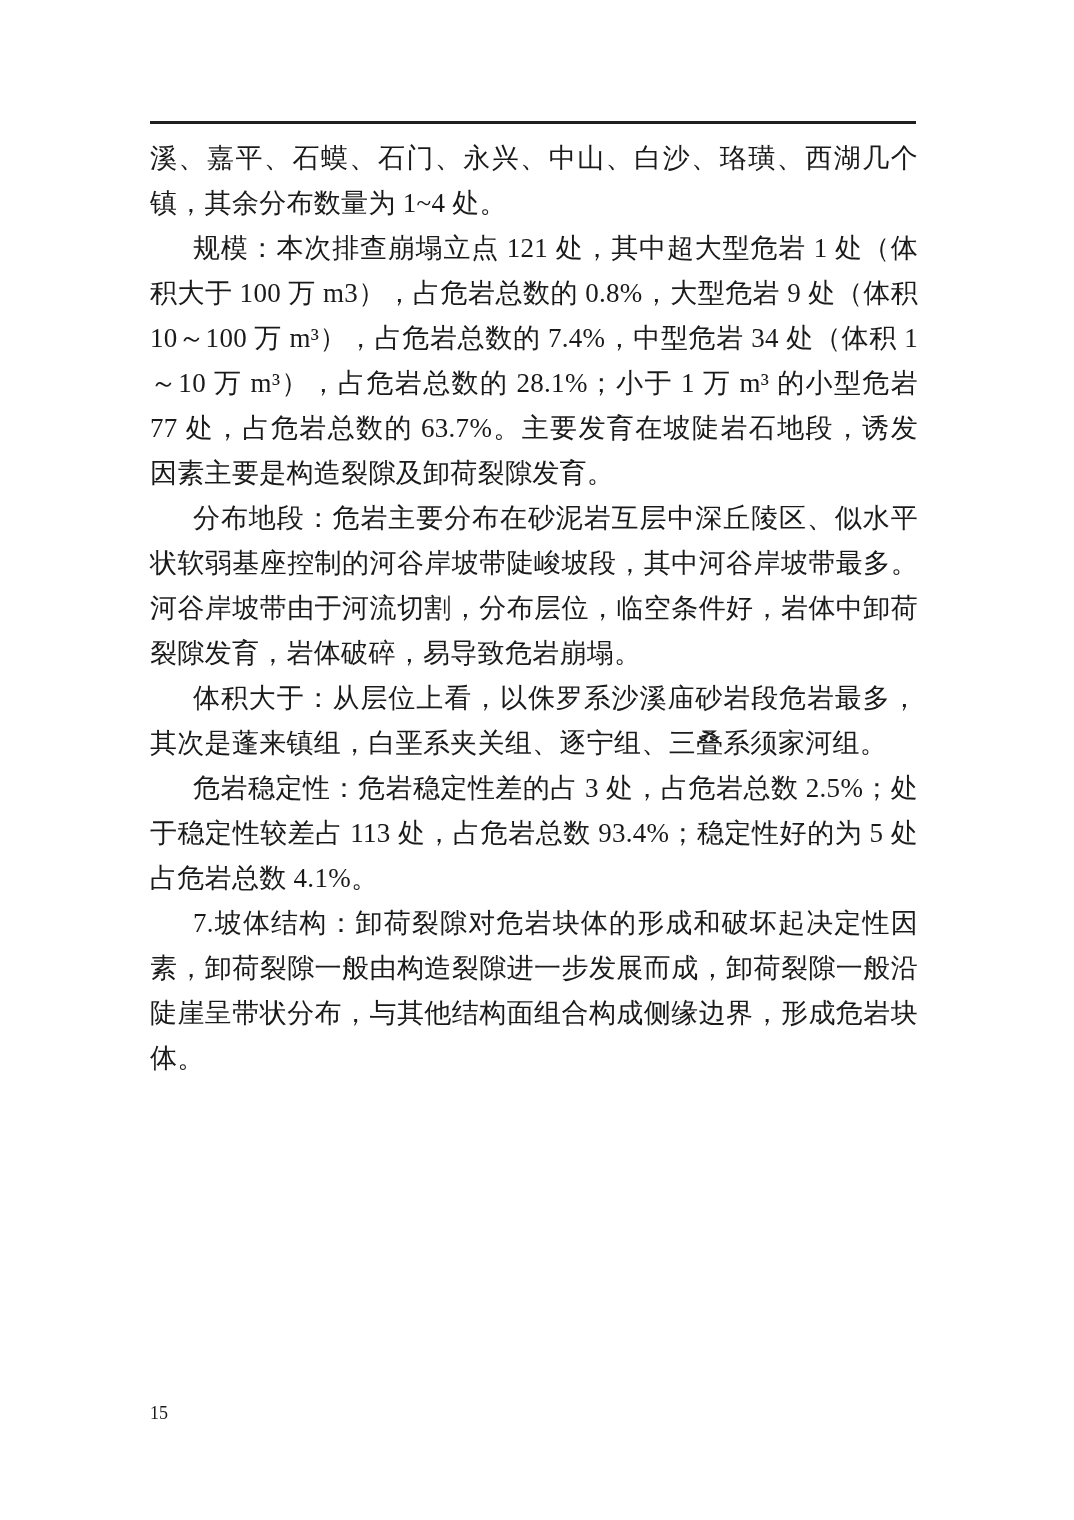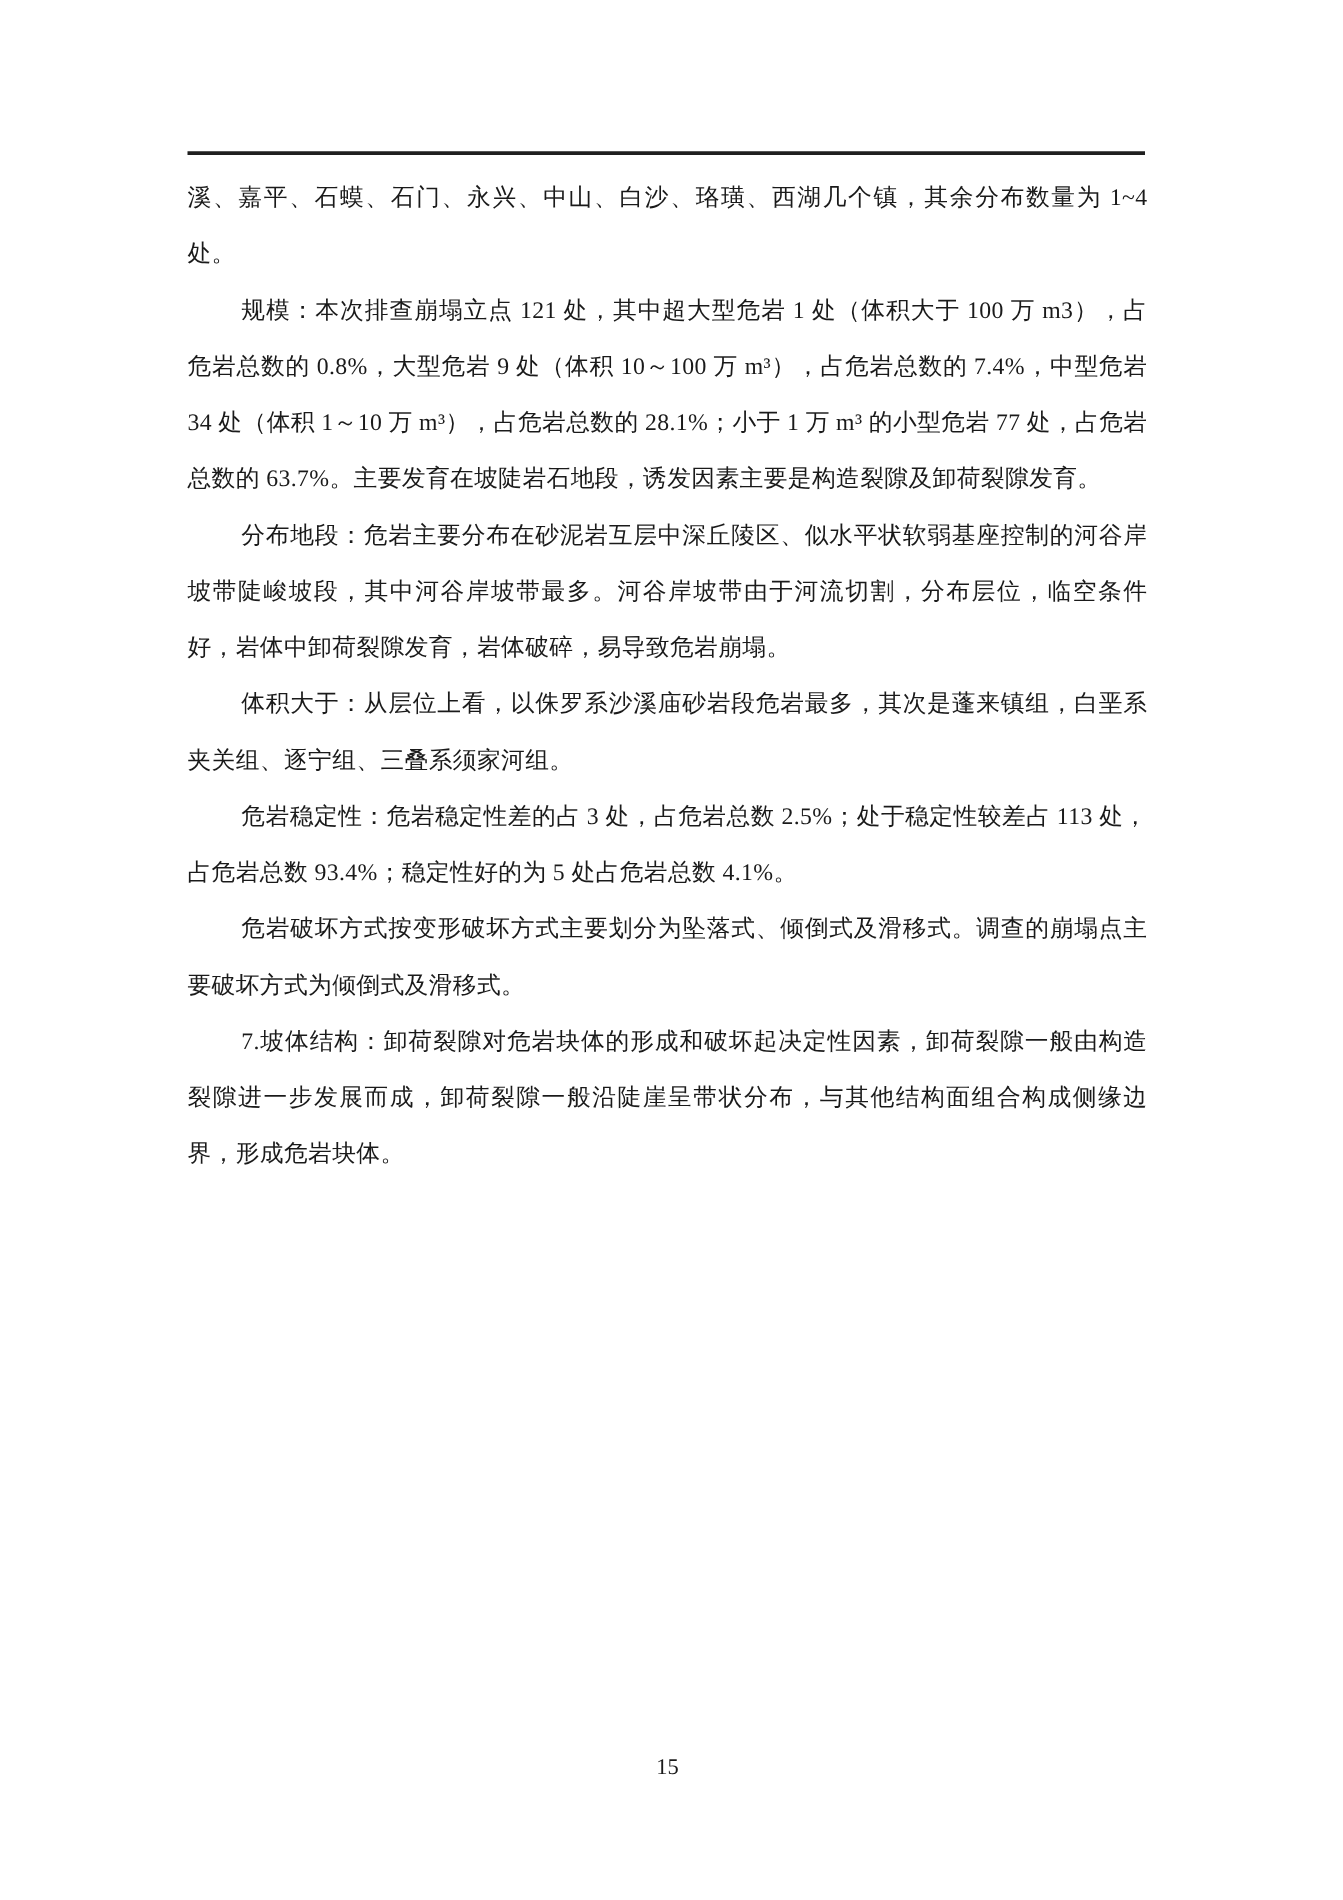--- a/index.html
+++ b/index.html
@@ -29,58 +29,57 @@
     top: 121px;
     width: 766px;
     height: 0;
     border-top: 3px solid #1f1f1f;
   }
   .text-block {
     position: absolute;
     left: 150px;
     top: 136px;
     width: 768px;
-    font-size: 19px;
+    font-size: 27px;
     line-height: 45px;
     text-align: justify;
     letter-spacing: 0.3px;
   }
   .para {
     margin: 0;
     padding: 0;
     text-indent: 43px;
   }
   .para.no-indent {
     text-indent: 0;
   }
   .footer {
     position: absolute;
     left: 150px;
     top: 1400px;
     width: 768px;
-    text-align: center;
+    text-align: left;
     font-size: 18px;
     line-height: 26px;
     color: #1a1a1a;
   }
 </style>
 </head>
 <body>
 
 <div class="page">
 
   <div class="header-rule"></div>
 
   <div class="text-block">
     <p class="para no-indent">溪、嘉平、石蟆、石门、永兴、中山、白沙、珞璜、西湖几个镇，其余分布数量为 1~4 处。</p>
     <p class="para">规模：本次排查崩塌立点 121 处，其中超大型危岩 1 处（体积大于 100 万 m3），占危岩总数的 0.8%，大型危岩 9 处（体积 10～100 万 m³），占危岩总数的 7.4%，中型危岩 34 处（体积 1～10 万 m³），占危岩总数的 28.1%；小于 1 万 m³ 的小型危岩 77 处，占危岩总数的 63.7%。主要发育在坡陡岩石地段，诱发因素主要是构造裂隙及卸荷裂隙发育。</p>
     <p class="para">分布地段：危岩主要分布在砂泥岩互层中深丘陵区、似水平状软弱基座控制的河谷岸坡带陡峻坡段，其中河谷岸坡带最多。河谷岸坡带由于河流切割，分布层位，临空条件好，岩体中卸荷裂隙发育，岩体破碎，易导致危岩崩塌。</p>
     <p class="para">体积大于：从层位上看，以侏罗系沙溪庙砂岩段危岩最多，其次是蓬来镇组，白垩系夹关组、逐宁组、三叠系须家河组。</p>
     <p class="para">危岩稳定性：危岩稳定性差的占 3 处，占危岩总数 2.5%；处于稳定性较差占 113 处，占危岩总数 93.4%；稳定性好的为 5 处占危岩总数 4.1%。</p>
-    <p class="para">危岩破坏方式按变形破坏方式主要划分为坠落式、倾倒式及滑移式。调查的崩塌点主要破坏方式为倾倒式及滑移式。</p>
     <p class="para">7.坡体结构：卸荷裂隙对危岩块体的形成和破坏起决定性因素，卸荷裂隙一般由构造裂隙进一步发展而成，卸荷裂隙一般沿陡崖呈带状分布，与其他结构面组合构成侧缘边界，形成危岩块体。</p>
   </div>
 
   <div class="footer">
     <span>15</span>
   </div>
 
 </div>
 
 </body></html>

